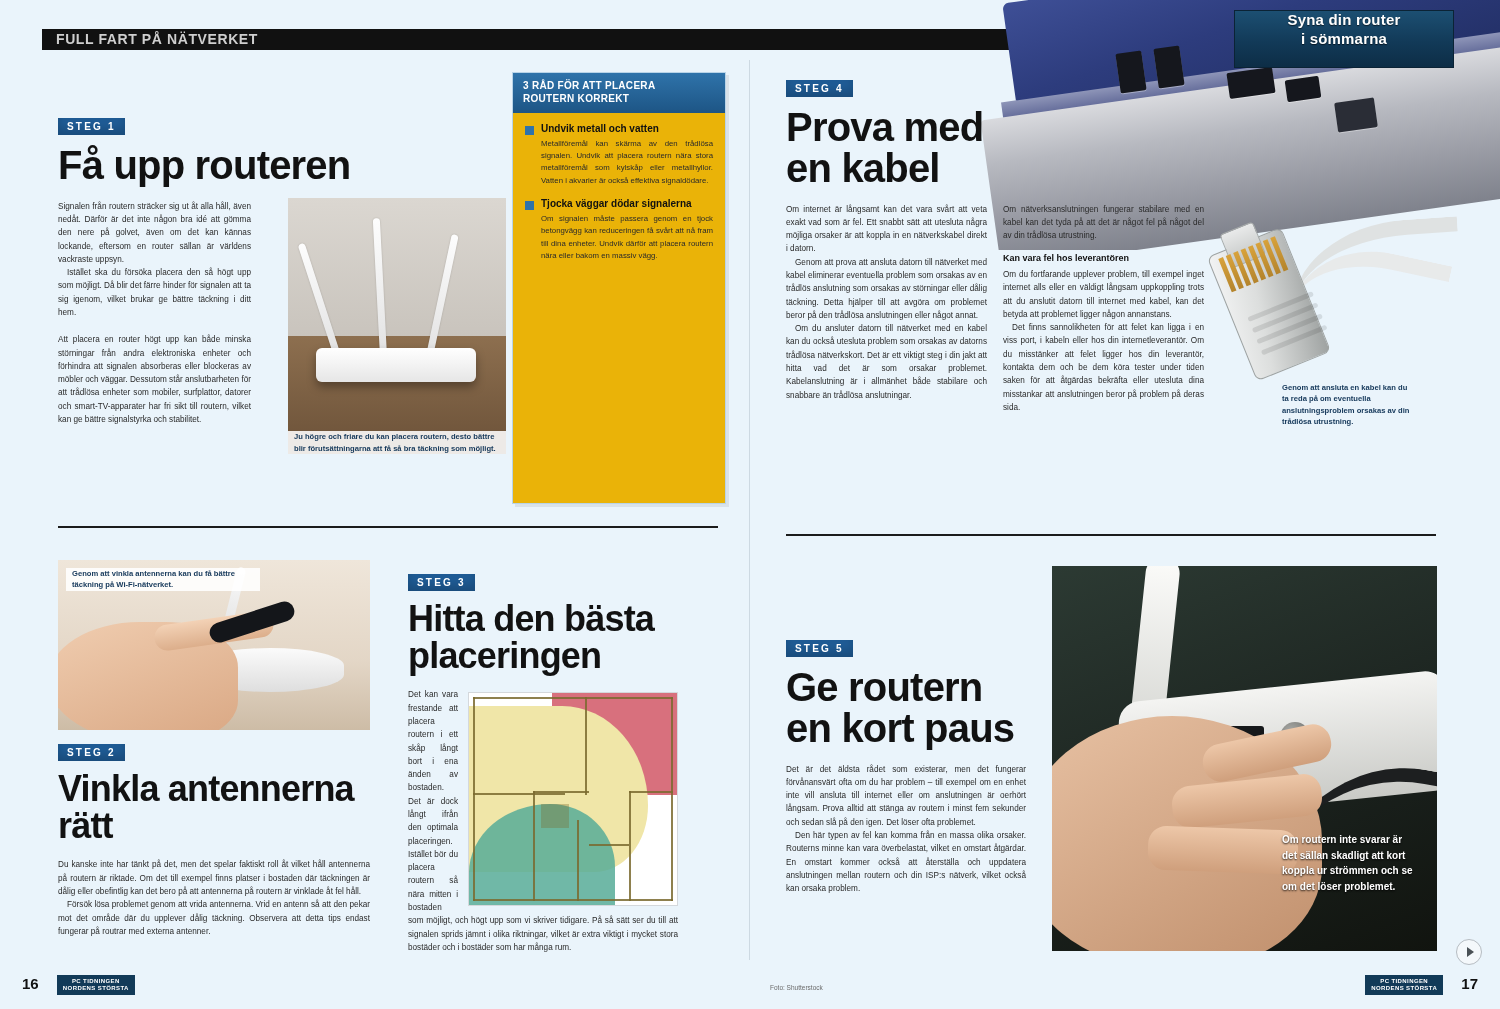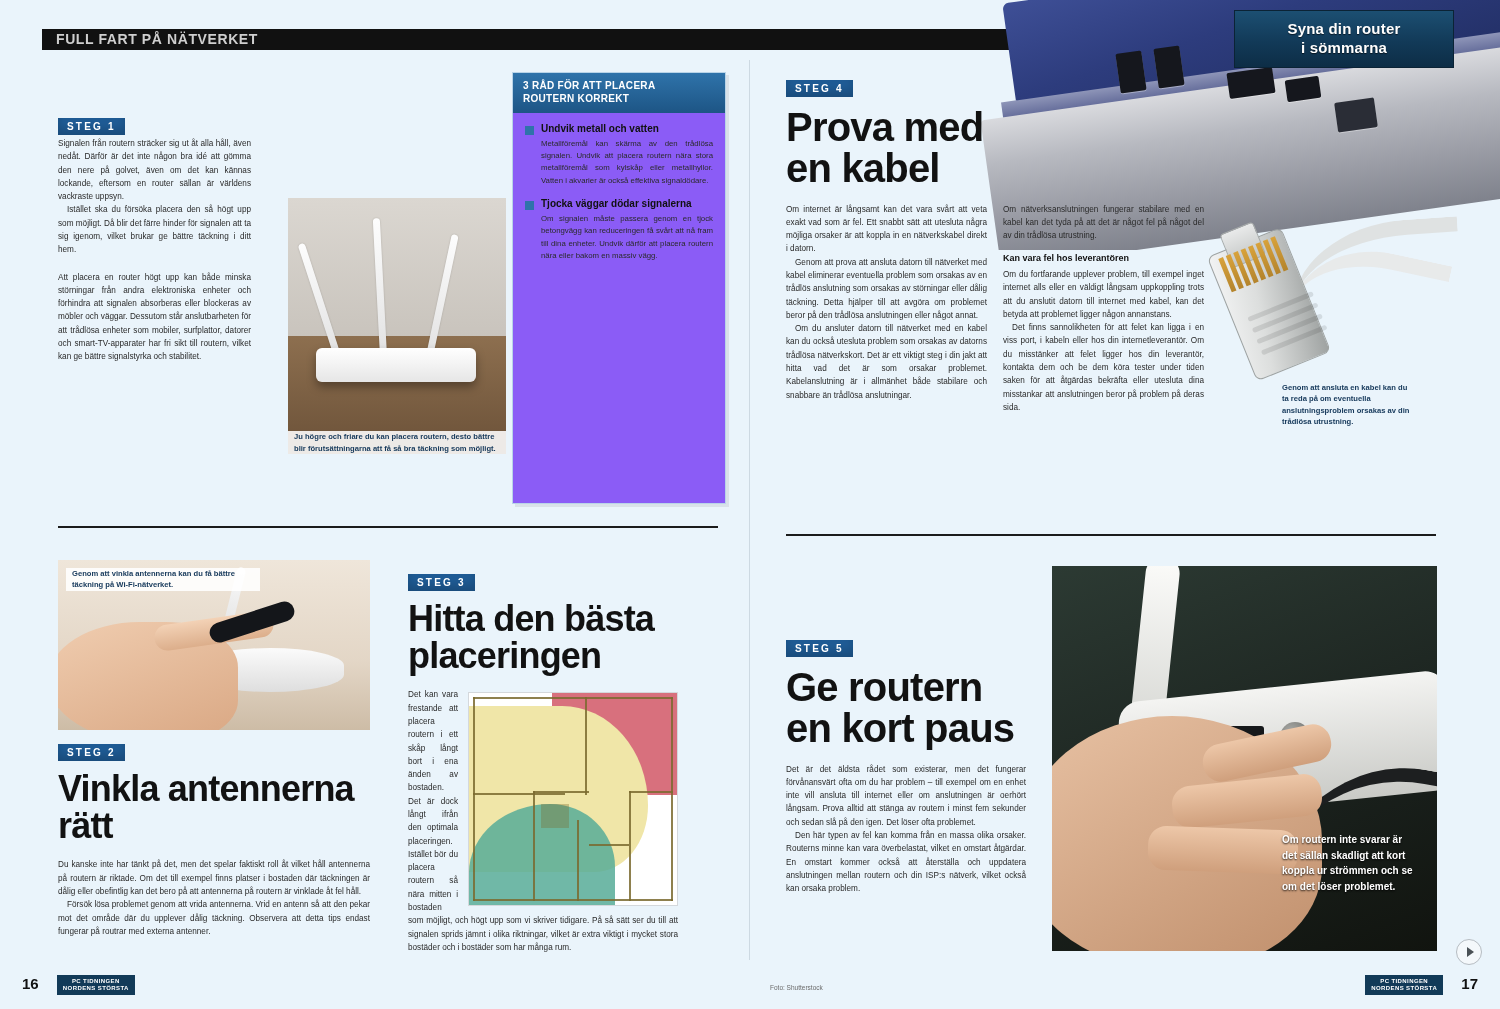--- a/index.html
+++ b/index.html
@@ -76,21 +76,21 @@
     position:absolute;left:1290px;top:222px;width:170px;height:70px;
     border-top:15px solid #dfe2e2;border-radius:70% 0 0 0/100% 0 0 0;
     transform:rotate(-4deg);
   }
 
   
   .bluetab{
     position:absolute;left:1234px;top:10px;width:218px;height:56px;
     background:linear-gradient(180deg,#1c4f72 0%,#123a58 55%,#0d2d46 100%);
     border:1px solid #0b2335;
-    display:flex;align-items:center;justify-content:center;text-align:center;
+    display:flex;justify-content:center;text-align:center;
   }
   .bluetab span{
     color:#fff;font-size:15px;font-weight:700;line-height:1.25;letter-spacing:.2px;
     text-shadow:0 1px 1px rgba(0,0,0,.6);
   }
 
   
   .badge{
     display:inline-block;background:#1f5c96;color:#fff;
     font-size:10px;font-weight:700;letter-spacing:2.2px;
@@ -218,21 +218,21 @@
     border-top:14px solid #1d1f20;border-radius:70% 0 0 0/100% 0 0 0;transform:rotate(10deg);
   }
   .darkcap{
     position:absolute;left:1282px;top:832px;width:132px;color:#fff;
     font-size:10px;line-height:1.55;font-weight:700;text-shadow:0 1px 2px rgba(0,0,0,.9);
   }
 
   
   .tipbox{
     position:absolute;left:512px;top:72px;width:212px;height:430px;
-    background:#8b5cf6;border:1px solid #b9d4e8;
+    background:#eab308;border:1px solid #b9d4e8;
     box-shadow:3px 3px 0 rgba(0,0,0,.07);
   }
   .tipbox .tbhead{
     background:linear-gradient(180deg,#2a6ea6,#175campaign);
     background:linear-gradient(180deg,#2f73aa 0%,#1d5585 100%);
     color:#fff;padding:7px 10px 8px 10px;
     font-size:10px;font-weight:700;line-height:1.25;letter-spacing:.3px;
   }
   .tipbox .tbbody{padding:10px 12px;}
   .tip{display:flex;gap:7px;margin-bottom:11px;}
@@ -305,20 +305,21 @@
     <span>
       <span>Syna din router</span><br>
       <span>i sömmarna</span>
     </span>
   </div>
 
   <div class="gutter"></div>
 
   <div class="step1">
     <div class="badge">STEG 1</div>
+    <div class="h1">Få upp routeren</div>
     <div class="s1cols">
       <div class="s1col body">
         <p>Signalen från routern sträcker sig ut åt alla håll, även nedåt. Därför är det inte någon bra idé att gömma den nere på golvet, även om det kan kännas lockande, eftersom en router sällan är världens vackraste uppsyn.</p>
         <p>Istället ska du försöka placera den så högt upp som möjligt. Då blir det färre hinder för signalen att ta sig igenom, vilket brukar ge bättre täckning i ditt hem.</p>
       </div>
       <div class="s1col body">
         <p>Att placera en router högt upp kan både minska störningar från andra elektroniska enheter och förhindra att signalen absorberas eller blockeras av möbler och väggar. Dessutom står anslutbarheten för att trådlösa enheter som mobiler, surfplattor, datorer och smart-TV-apparater har fri sikt till routern, vilket kan ge bättre signalstyrka och stabilitet.</p>
       </div>
     </div>
   </div>

